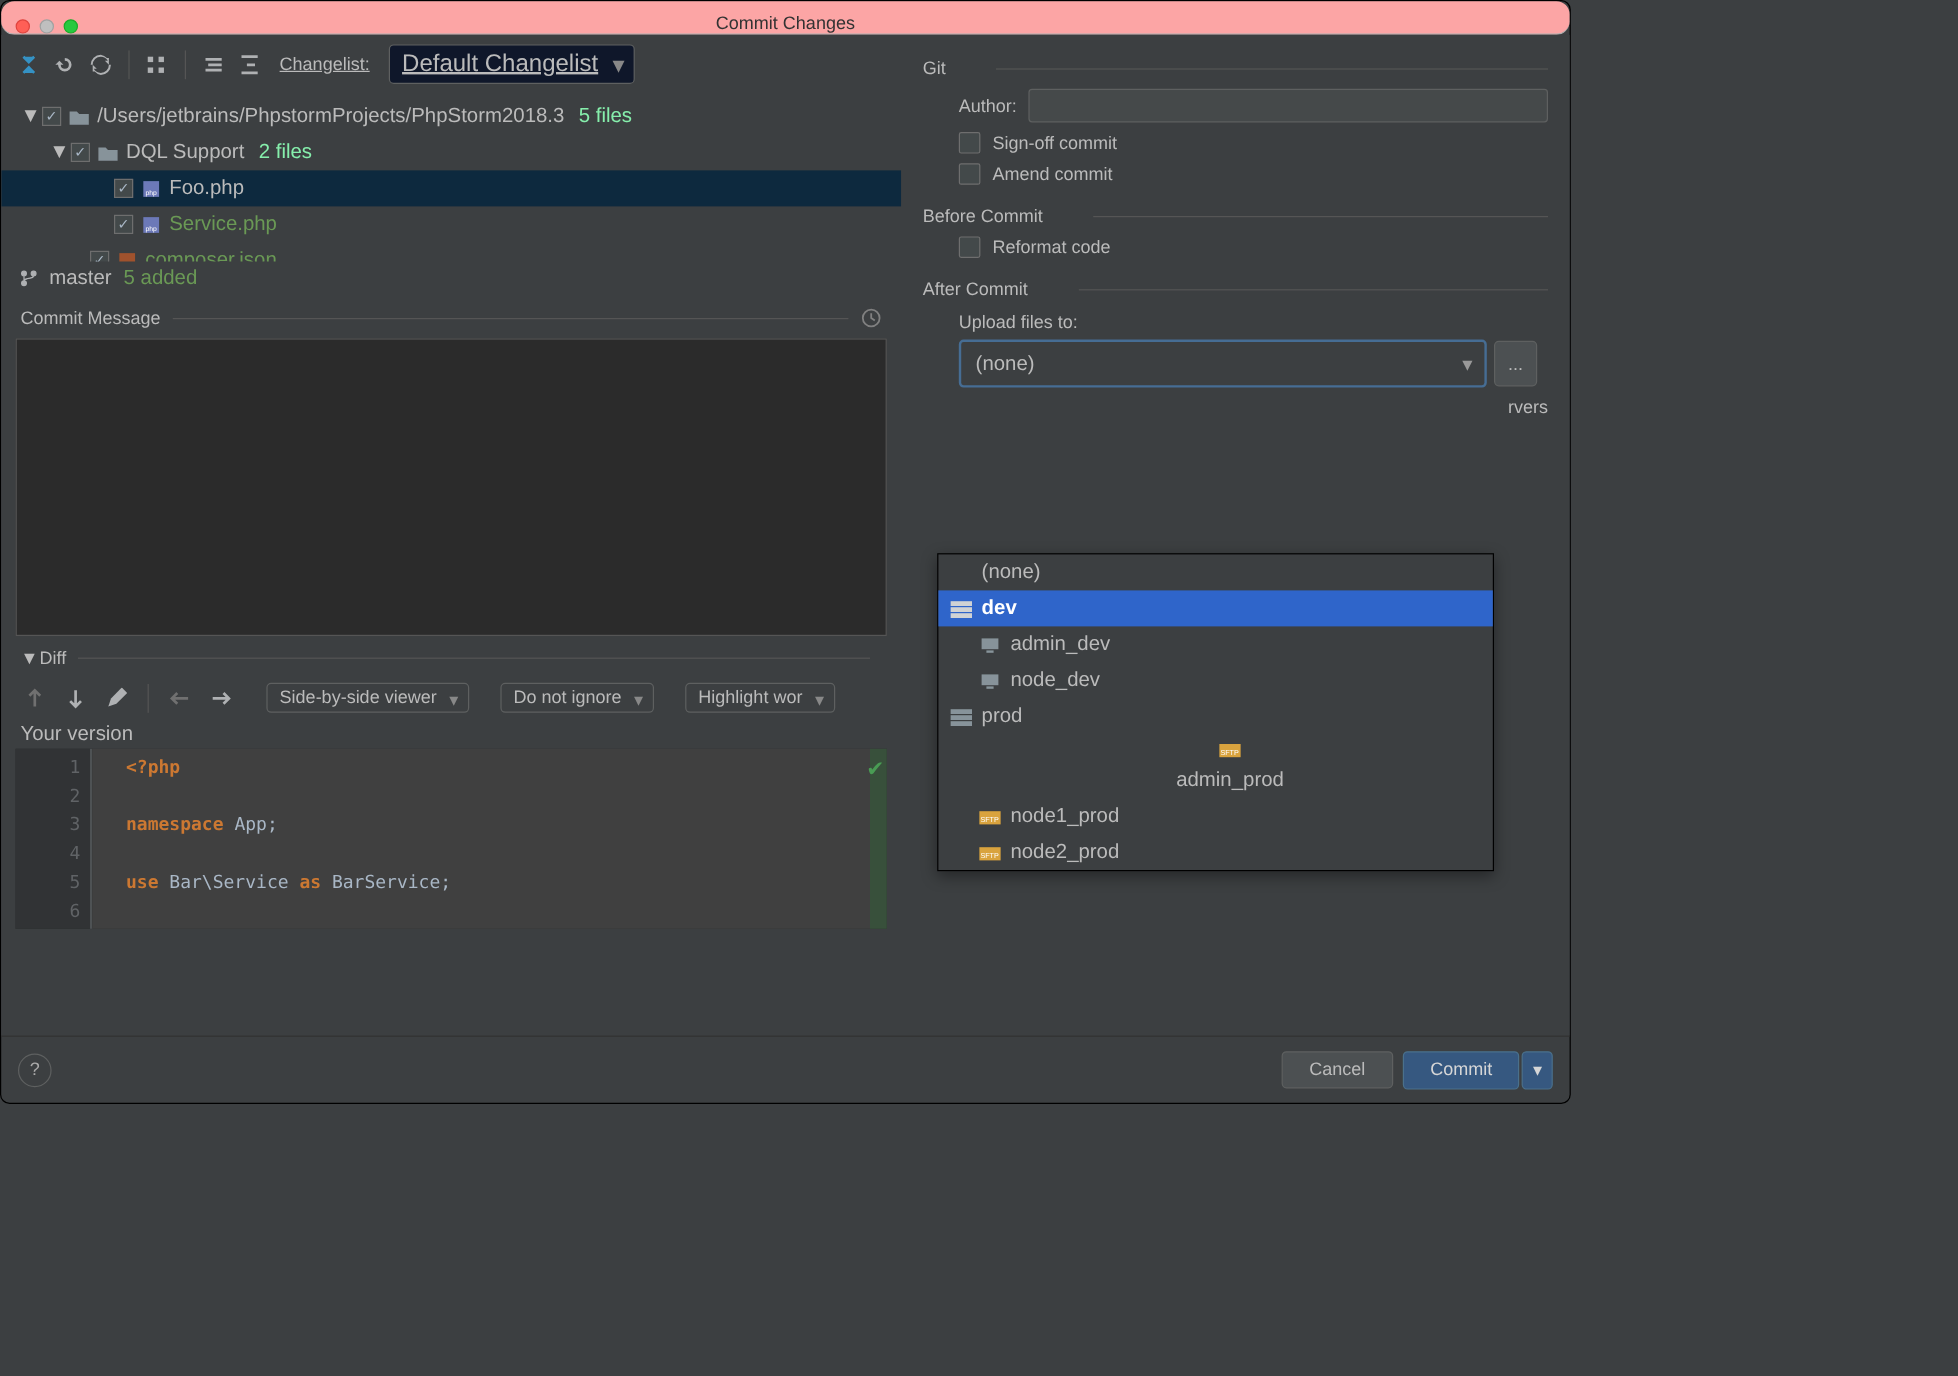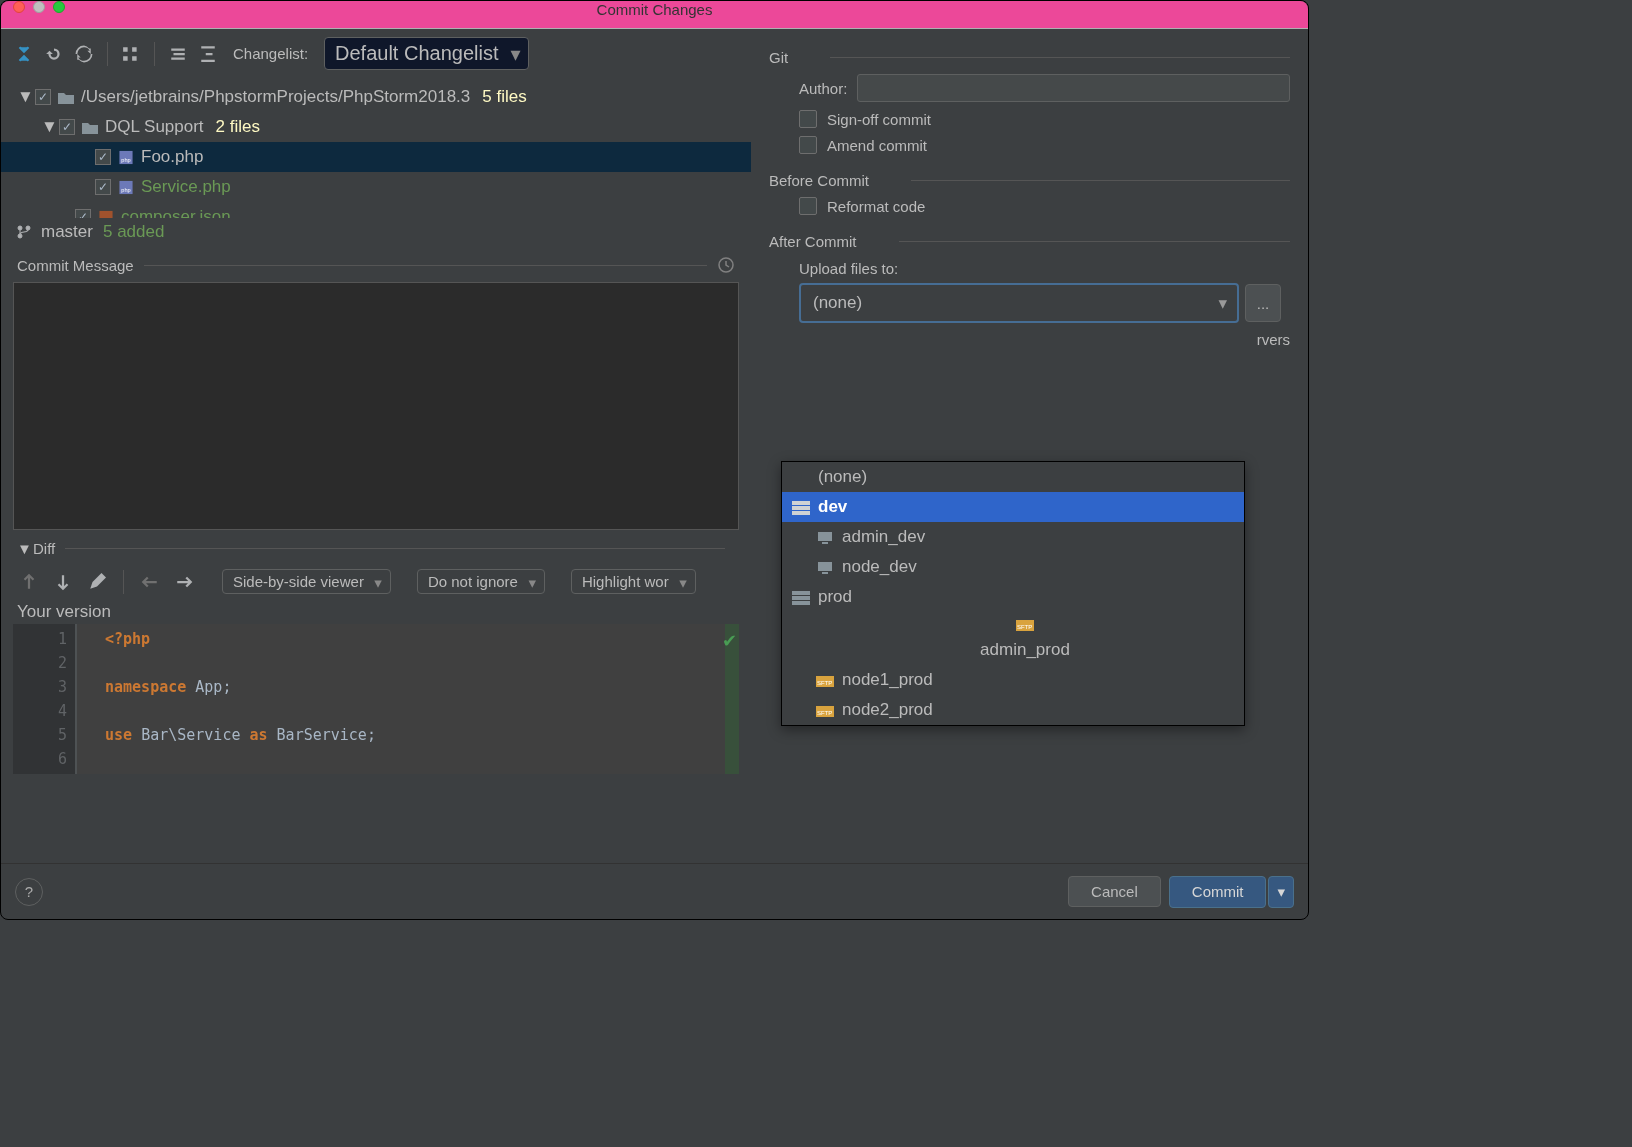--- a/index.html
+++ b/index.html
@@ -14,27 +14,28 @@
   width: 1309px;
   height: 920px;
   background: #3c3f41;
   border: 1px solid #000;
   border-radius: 8px;
   display: flex;
   flex-direction: column;
 }
 .titlebar {
   height: 28px;
-  background: #ec4899;
+  background: #fca5a5;
   border-top-left-radius: 8px;
   border-top-right-radius: 8px;
   display: flex;
-  align-items: flex-start;
+  align-items: flex-end;
   position: relative;
   border-bottom: 1px solid #b0b0b0;
+  border-radius: 11px;
 }
 .traffic-lights { display: flex; gap: 8px; padding-left: 12px; }
 .traffic-light { width: 12px; height: 12px; border-radius: 50%; }
 .tl-red { background: #ff5f56; border: 1px solid #e0443e; }
 .tl-yellow { background: #bfbfbf; border: 1px solid #a0a0a0; }
 .tl-green { background: #27c93f; border: 1px solid #1aab29; }
 .titlebar-title {
   position: absolute;
   left: 0; right: 0;
   text-align: center;
@@ -56,20 +57,21 @@
 .right-pane {
   flex: 1;
   padding: 14px 18px;
   position: relative;
 }
 .toolbar {
   display: flex;
   align-items: center;
   padding: 8px 12px;
   gap: 8px;
+  text-decoration: underline;
 }
 .tb-sep { width: 1px; height: 24px; background: #555; margin: 0 4px; }
 .tb-icon {
   width: 22px; height: 22px;
   display: flex; align-items: center; justify-content: center;
   color: #afb1b3;
 }
 .tb-icon svg { width: 18px; height: 18px; fill: #afb1b3; }
 .changelist-label { color: #bbbbbb; margin-left: 6px; }
 .changelist-select {
@@ -112,21 +114,21 @@
   background: #43494a;
   display: flex;
   align-items: center;
   justify-content: center;
   font-size: 12px;
   color: #a9b7c6;
 }
 .tree-folder-icon, .tree-file-icon {
   width: 18px; height: 15px;
 }
-.file-count { color: #fef9c3; margin-left: 6px; }
+.file-count { color: #86efac; margin-left: 6px; }
 .tree-text { color: #bbbbbb; }
 .green-text { color: #6a9955; }
 .branch-bar {
   display: flex;
   align-items: center;
   padding: 4px 16px;
   gap: 10px;
   font-size: 17px;
 }
 .commit-msg-header {

